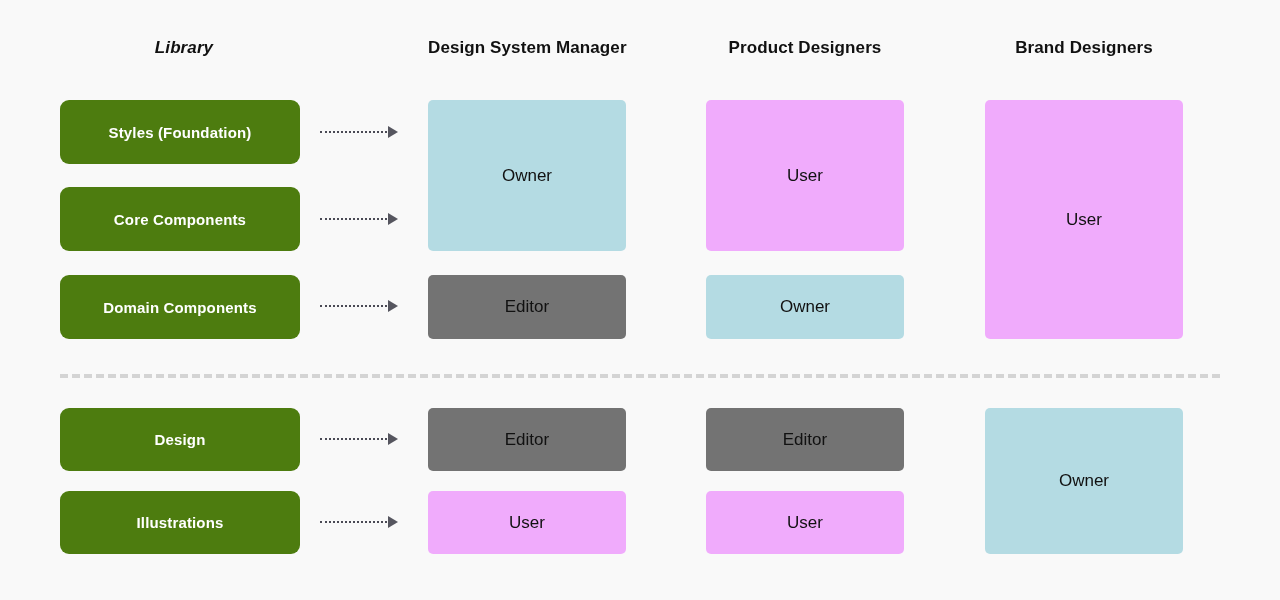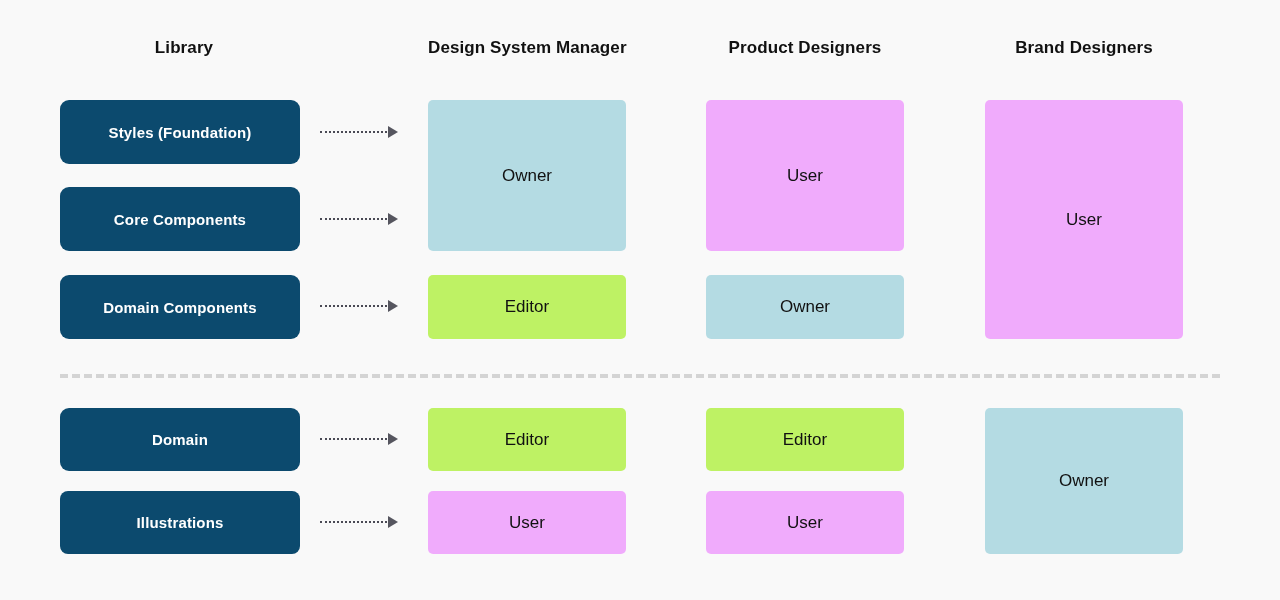--- a/index.html
+++ b/index.html
@@ -29,31 +29,31 @@
     position: absolute;
     top: 38px;
     text-align: center;
     font-size: 17px;
     font-weight: 700;
     letter-spacing: 0.1px;
     color: #111111;
     white-space: nowrap;
   }
 
-  .col-header.c-library        { left: 60px;  width: 248px; }
+  .col-header.c-library        { left: 60px;  width: 248px; font-style: italic; }
   .col-header.c-dsm            { left: 428px; width: 198px; }
   .col-header.c-product        { left: 706px; width: 198px; }
   .col-header.c-brand          { left: 985px; width: 198px; }
 
   
   .lib-cell {
     position: absolute;
     left: 60px;
     width: 240px;
-    background: #0c4a6e;
+    background: #4d7c0f;
     border-radius: 9px;
     display: flex;
     align-items: center;
     justify-content: center;
     color: #ffffff;
     font-size: 15px;
     font-weight: 700;
     letter-spacing: 0.15px;
     text-align: center;
   }
@@ -65,21 +65,21 @@
     display: flex;
     align-items: center;
     justify-content: center;
     font-size: 17px;
     font-weight: 400;
     color: #111111;
     text-align: center;
   }
 
   .role-cell.blue   { background: #b4dbe3; }
-  .role-cell.green  { background: #bef264; }
+  .role-cell.green  { background: #737373; }
   .role-cell.yellow { background: #f0abfc; }
 
   
   .col-dsm     { left: 428px; width: 198px; }
   .col-product { left: 706px; width: 198px; }
   .col-brand   { left: 985px; width: 198px; }
 
   
   .connector {
     position: absolute;
@@ -146,22 +146,22 @@
   <div class="role-cell blue col-dsm" style="top:100px; height:151px;">Owner</div>
   <div class="role-cell green col-dsm" style="top:275px; height:64px;">Editor</div>
 
   <div class="role-cell yellow col-product" style="top:100px; height:151px;">User</div>
   <div class="role-cell blue col-product" style="top:275px; height:64px;">Owner</div>
 
   <div class="role-cell yellow col-brand" style="top:100px; height:239px;">User</div>
 
   <div class="section-divider"></div>
 
-  <div class="lib-cell" style="top:408px; height:63px;">Domain</div>
-  <div class="lib-cell" style="top:491px; height:63px;border-radius:8px;">Illustrations</div>
+  <div class="lib-cell" style="top:408px; height:63px;">Design</div>
+  <div class="lib-cell" style="top:491px; height:63px;">Illustrations</div>
 
   <div class="connector" style="top:433px;">
     <span class="c-line"></span>
     <span class="c-head"></span>
   </div>
   <div class="connector" style="top:516px;">
     <span class="c-line"></span>
     <span class="c-head"></span>
   </div>
 

